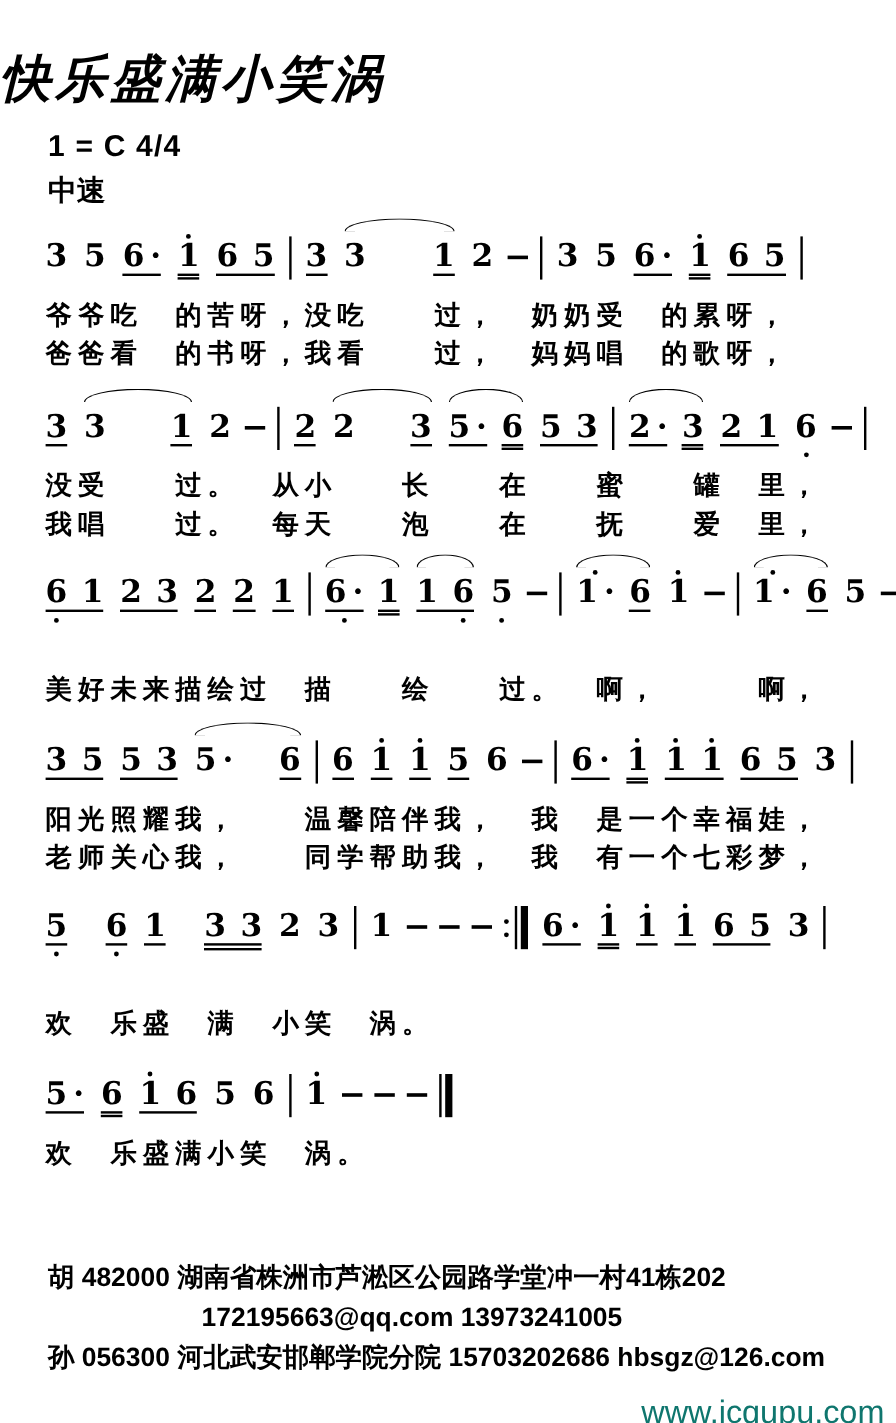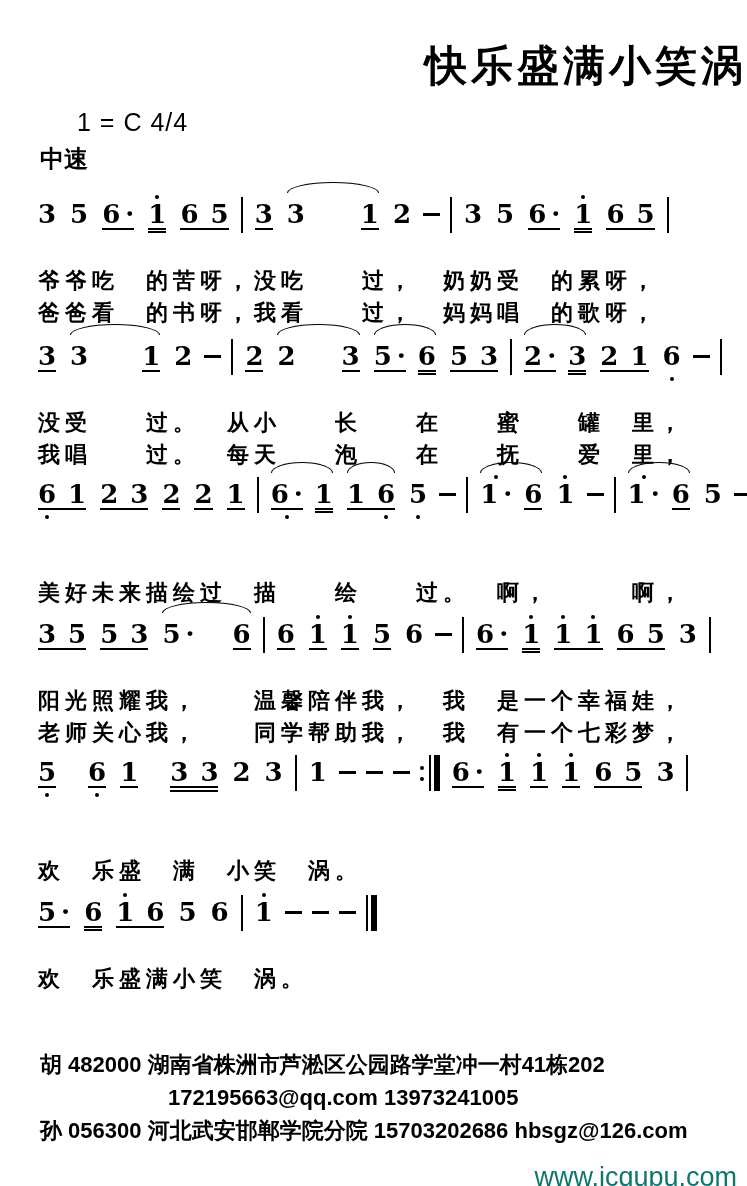--- a/index.html
+++ b/index.html
@@ -1,23 +1,23 @@
 <!DOCTYPE html>
 <html><head>
 <meta charset="utf-8">
 <style>
   html,body{margin:0;padding:0;}
   body{
     width:747px;height:1186px;background:#ffffff;position:relative;overflow:hidden;
     font-family:"Liberation Sans",sans-serif;color:#000;
   }
   .page{position:absolute;inset:0;}
-  .title{position:absolute;top:38px;left:0;width:100%;text-align:right;
-         font-size:42px;font-weight:bold;letter-spacing:4px;}
-  .keysig{position:absolute;left:40px;top:108px;font-size:25px;font-weight:400;letter-spacing:1px;margin-left:37px;}
+  .title{position:absolute;top:38px;left:0;width:100%;text-align:left;
+         font-size:42px;font-weight:bold;letter-spacing:4px;font-style:italic;}
+  .keysig{position:absolute;left:40px;top:108px;font-size:25px;font-weight:700;letter-spacing:1px;}
   .tempo{position:absolute;left:40px;top:143px;font-size:24px;font-weight:600;}
   .credits{position:absolute;right:57px;top:108px;font-size:23px;font-weight:600;
            text-align:right;line-height:34px;}
   #score{position:absolute;inset:0;}
   .sline{position:absolute;left:36px;width:695px;}
   .srow{display:flex;align-items:flex-start;gap:10px;}
   .note{display:flex;flex-direction:column;align-items:center;padding:0 2px;position:relative;}
   .hd{height:10px;display:flex;align-items:flex-end;justify-content:center;}
   .dr{height:28px;line-height:26px;font-family:"DejaVu Serif",serif;font-weight:bold;
       font-size:26px;display:flex;align-items:center;}
@@ -33,21 +33,21 @@
        border:1.5px solid #000;border-bottom:none;
        border-radius:50% 50% 0 0 / 100% 100% 0 0;}
   .bar{width:2px;height:36px;background:#000;margin-top:7px;flex:0 0 auto;}
   .dash{width:17px;height:3px;background:#000;margin-top:23px;flex:0 0 auto;}
   .gapx{height:1px;flex:0 0 auto;}
   .repend,.final{display:flex;align-items:center;gap:3px;margin-top:7px;height:36px;flex:0 0 auto;}
   .dcol{display:flex;flex-direction:column;gap:7px;margin-right:2px;}
   .rdot{width:4px;height:4px;background:#000;border-radius:50%;}
   .thin{width:2px;height:36px;background:#000;}
   .thick{width:6px;height:36px;background:#000;}
-  .lyr{position:absolute;left:2px;font-size:22px;letter-spacing:5px;white-space:pre;font-weight:600;margin-top:18px;}
+  .lyr{position:absolute;left:2px;font-size:22px;letter-spacing:5px;white-space:pre;font-weight:600;}
   .footer{position:absolute;left:40px;top:1048px;font-size:22px;font-weight:700;line-height:33px;}
   .f2{padding-left:128px;}
   .wm{position:absolute;right:10px;top:1146px;font-size:27px;color:#0f766e;margin-top:16px;}
 </style>
 </head>
 <body>
 
 <div class="page">
   <div class="title">快乐盛满小笑涡</div>
   <div class="keysig">1 = C 4/4</div>

